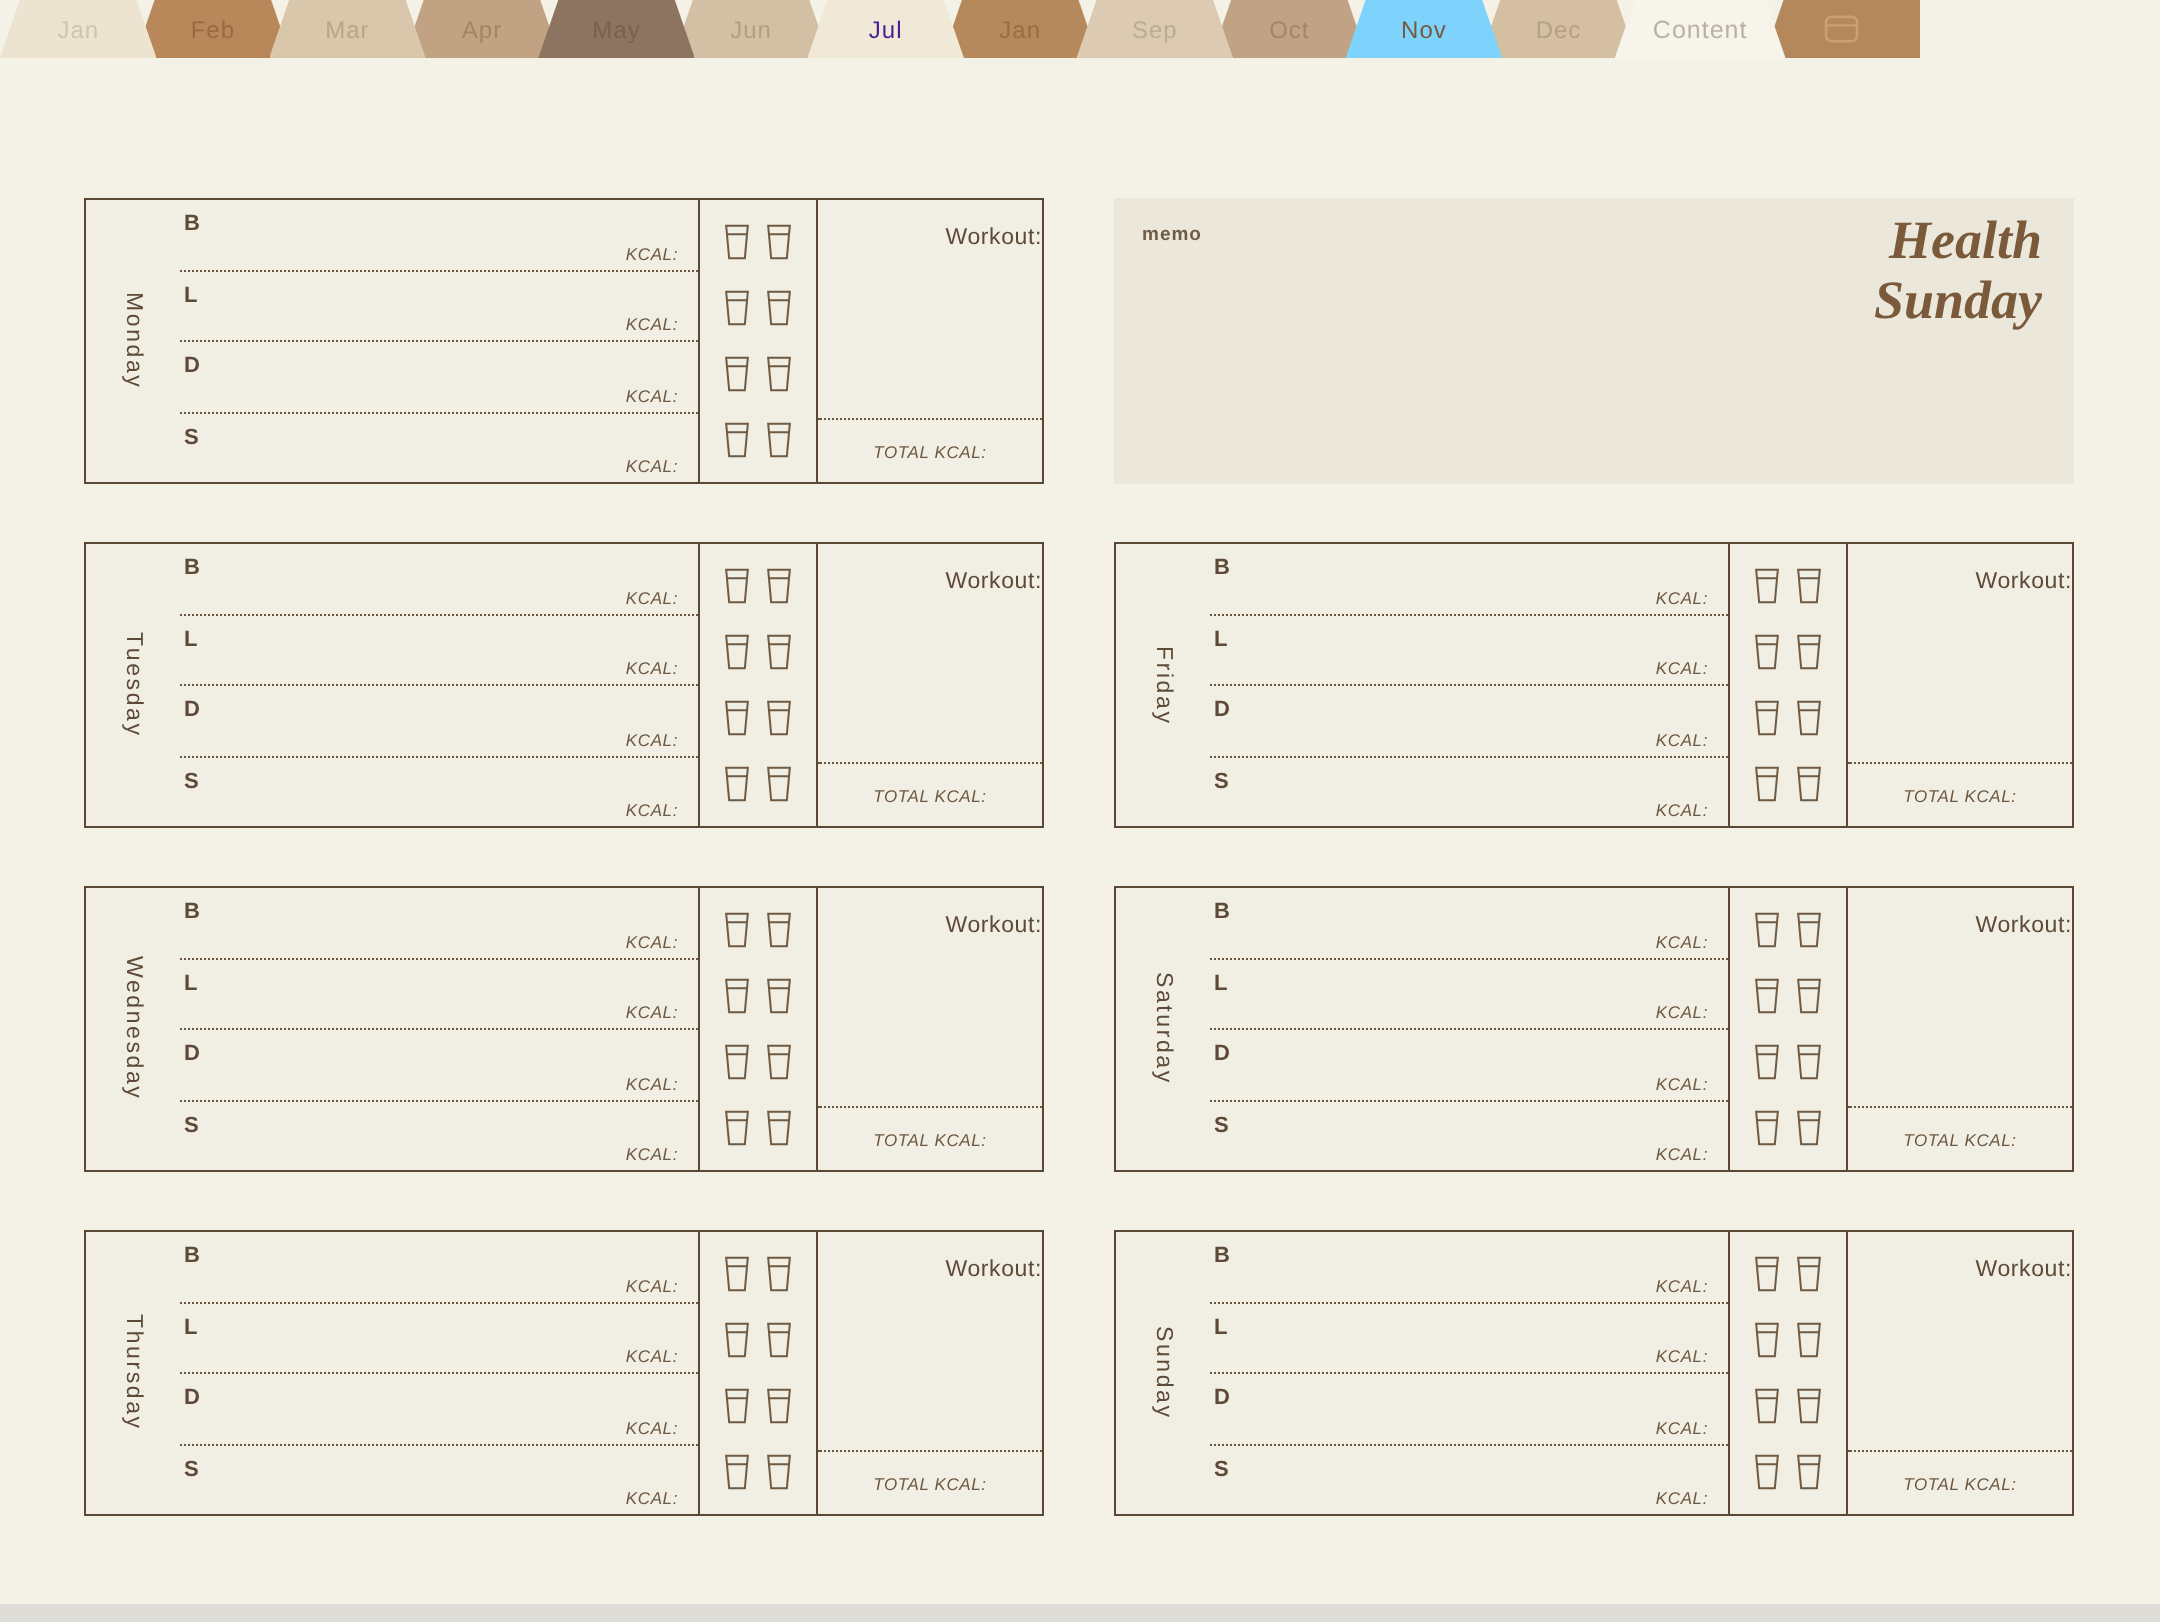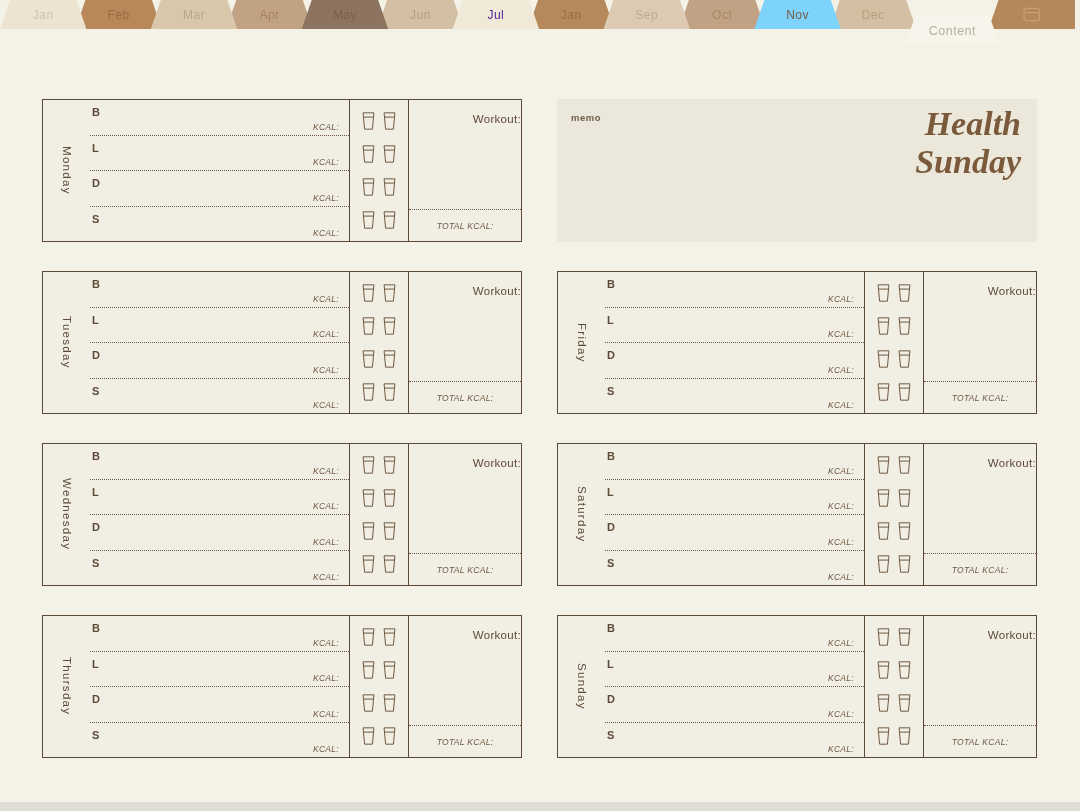--- a/index.html
+++ b/index.html
@@ -5,52 +5,52 @@
   html,body { margin:0; padding:0; }
   body { width:1080px; height:811px; font-family:"Liberation Sans", sans-serif; }
 
   .screen {
     position:relative; width:1080px; height:811px;
     background:#f4f1e6; overflow:hidden;
   }
 
   
   .tabbar {
-    position:relative; display:flex; height:29px; width:1075px;
+    position:relative; display:flex; height:29px; width:960px;
   }
   .tab {
     position:relative; height:29px; width:88px; margin-right:-11px;
     display:flex; align-items:center; justify-content:center;
     font-size:12px; letter-spacing:0.5px; user-select:none;
     clip-path: polygon(10px 0, calc(100% - 10px) 0, 100% 100%, 0 100%);
   }
   .tab.z-hi { z-index:20; }
   .tab.z-lo { z-index:10; }
-  .tab.tab-content { width:96px; font-size:12.5px;margin-top:16px; }
+  .tab.tab-content { width:96px; font-size:12.5px; }
   .tab.tab-icon { flex:1 1 auto; margin-right:0;
     clip-path: polygon(10px 0, 100% 0, 100% 100%, 0 100%); }
   .cal-icon { display:block; }
 
   
   .grid {
     position:absolute; left:42px; top:99px;
     display:grid; grid-template-columns:480px 480px; grid-auto-rows:143px;
     column-gap:35px; row-gap:29px;
   }
 
   
   .memo-card { position:relative; background:#ebe8db; }
   .memo-label {
     position:absolute; top:13px; left:14px;
     font-size:9.5px; font-weight:bold; letter-spacing:0.5px; color:#6f5d49;
   }
   .page-title {
     position:absolute; top:6px; right:16px; text-align:right;
     font-family:"Liberation Serif", serif; font-style:italic; font-weight:bold;
-    font-size:34px; line-height:1.12; color:#7b5a3b;
+    font-size:27px; line-height:1.12; color:#7b5a3b;
   }
 
   
   .day-card {
     display:flex; box-sizing:border-box;
     background:#f1eee3; border:1.5px solid #5b4835;
   }
   .day-col { width:47px; display:flex; align-items:center; justify-content:center; }
   .day-name {
     writing-mode:vertical-rl; font-size:11.5px; letter-spacing:1.3px; color:#5d4a38;

